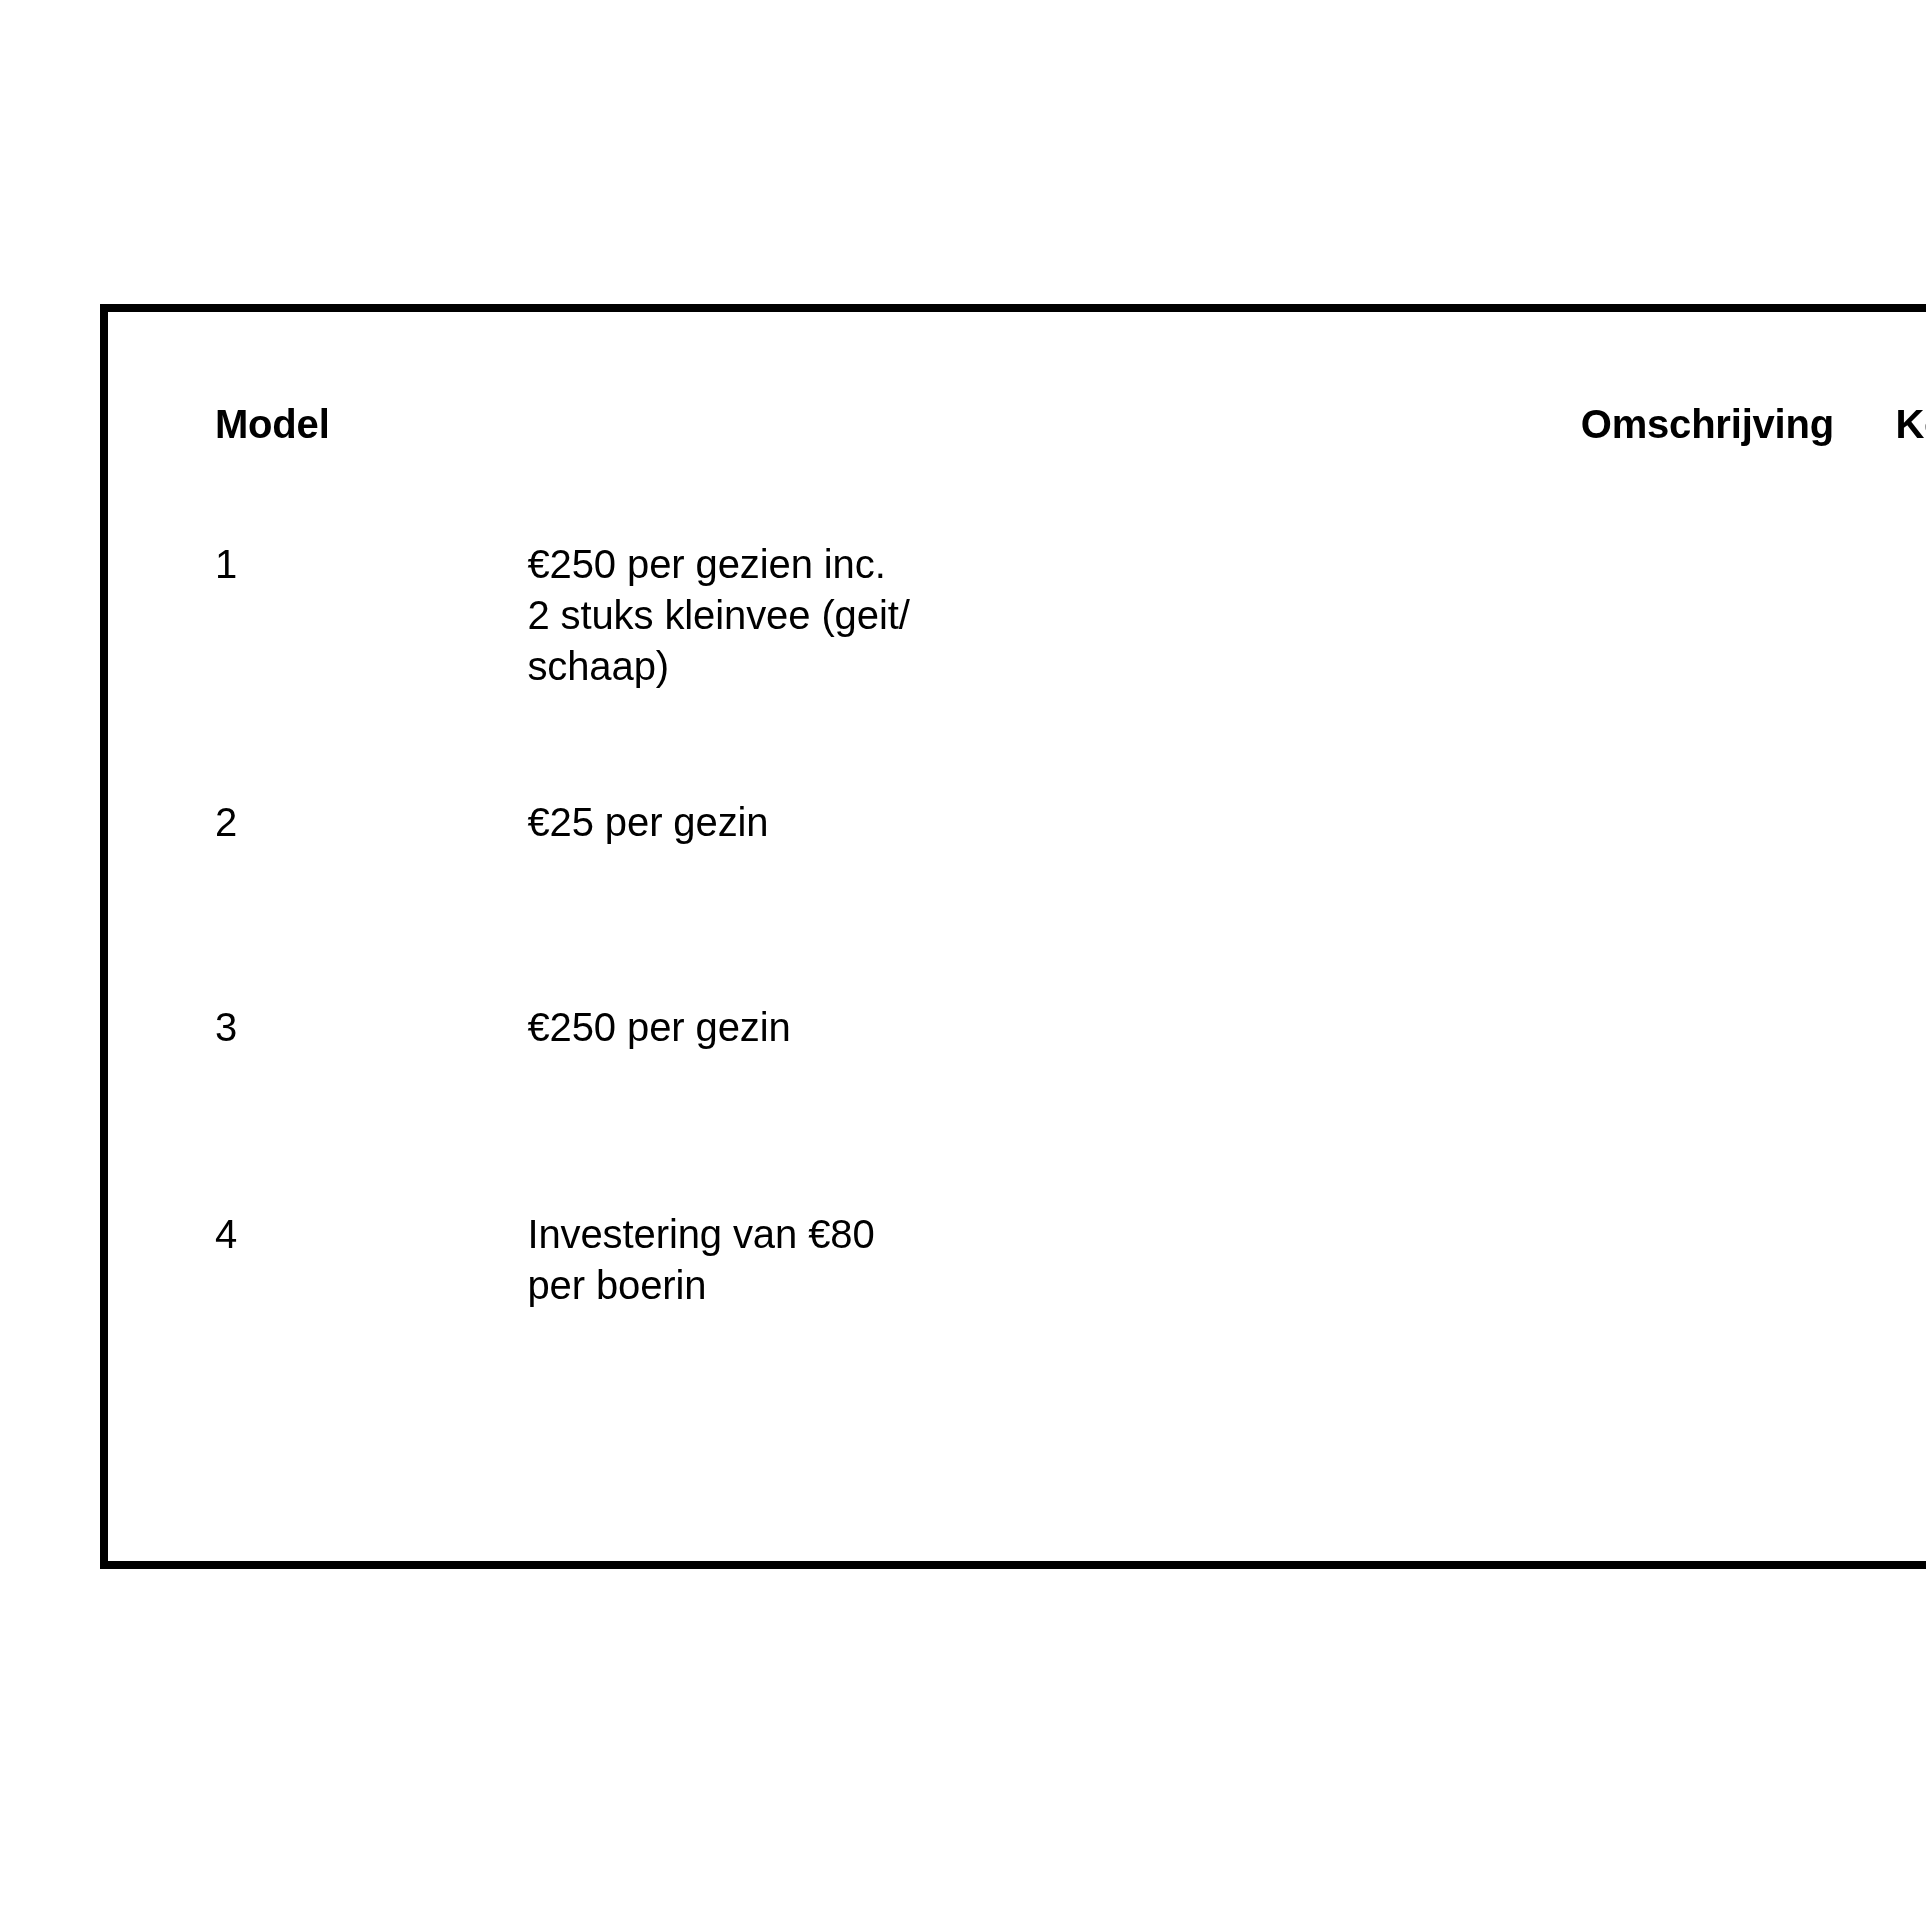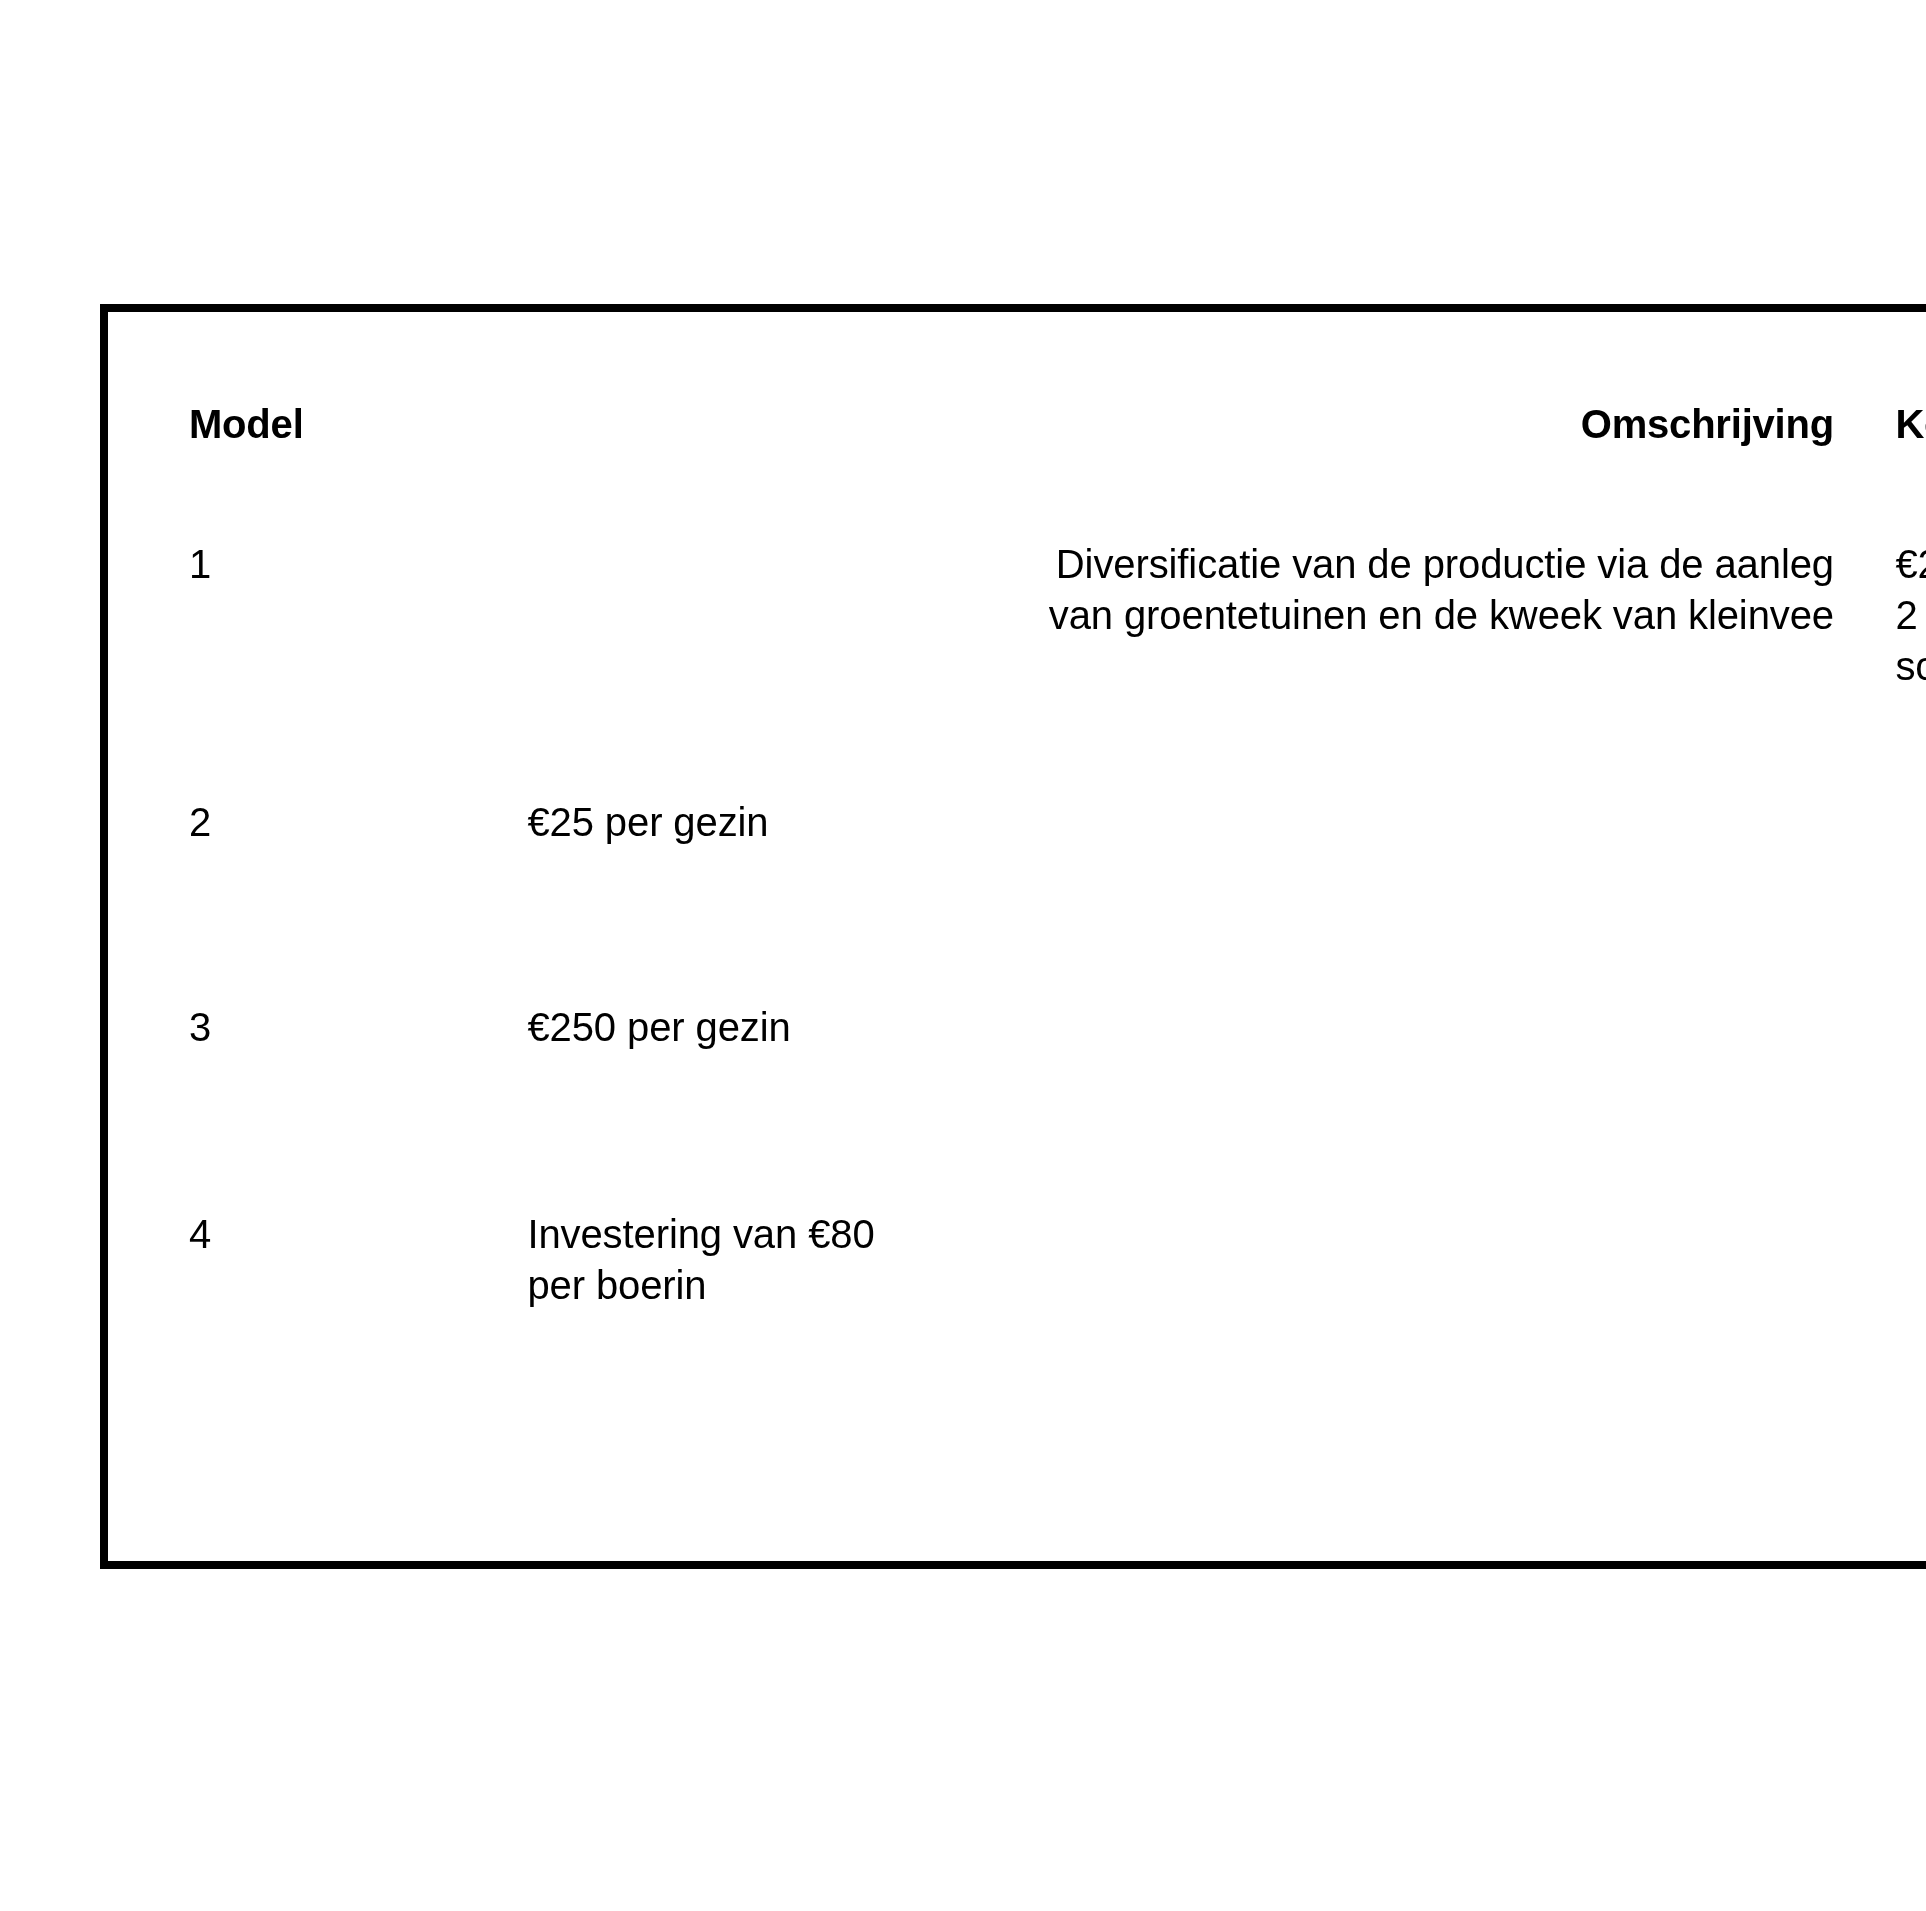--- a/index.html
+++ b/index.html
@@ -46,21 +46,21 @@
     position: absolute;
     left: 0;
     right: 0;
     display: flex;
     align-items: flex-start;
   }
 
   .col-model {
     width: 404px;
     flex: 0 0 404px;
-    padding-left: 81px;
+    padding-left: 107px;
     box-sizing: border-box;
     text-align: left;
   }
   .col-desc {
     width: 1368px;
     flex: 0 0 1368px;
     box-sizing: border-box;
     text-align: right;
     padding-left: 7.7px;
     padding-right: 46px;
@@ -108,24 +108,20 @@
     <div class="table-inner">
 
       <div class="row" id="header-row">
         <div class="col-model hcell">Model</div>
         <div class="col-desc hcell">Omschrijving</div>
         <div class="col-cost hcell">Kostprijs</div>
       </div>
 
       <div class="row body-row" id="row-1">
         <div class="col-model cell">1</div>
-        <div class="col-desc cell">
-          <span class="line">Diversificatie van de productie via de aanleg</span>
-          <span class="line">van groentetuinen en de kweek van kleinvee</span>
-        </div>
         <div class="col-cost cell">
           <span class="line">€250 per gezien inc.</span>
           <span class="line">2 stuks kleinvee (geit/</span>
           <span class="line">schaap)</span>
         </div>
       </div>
 
       <div class="row body-row" id="row-2">
         <div class="col-model cell">2</div>
         <div class="col-cost cell">

